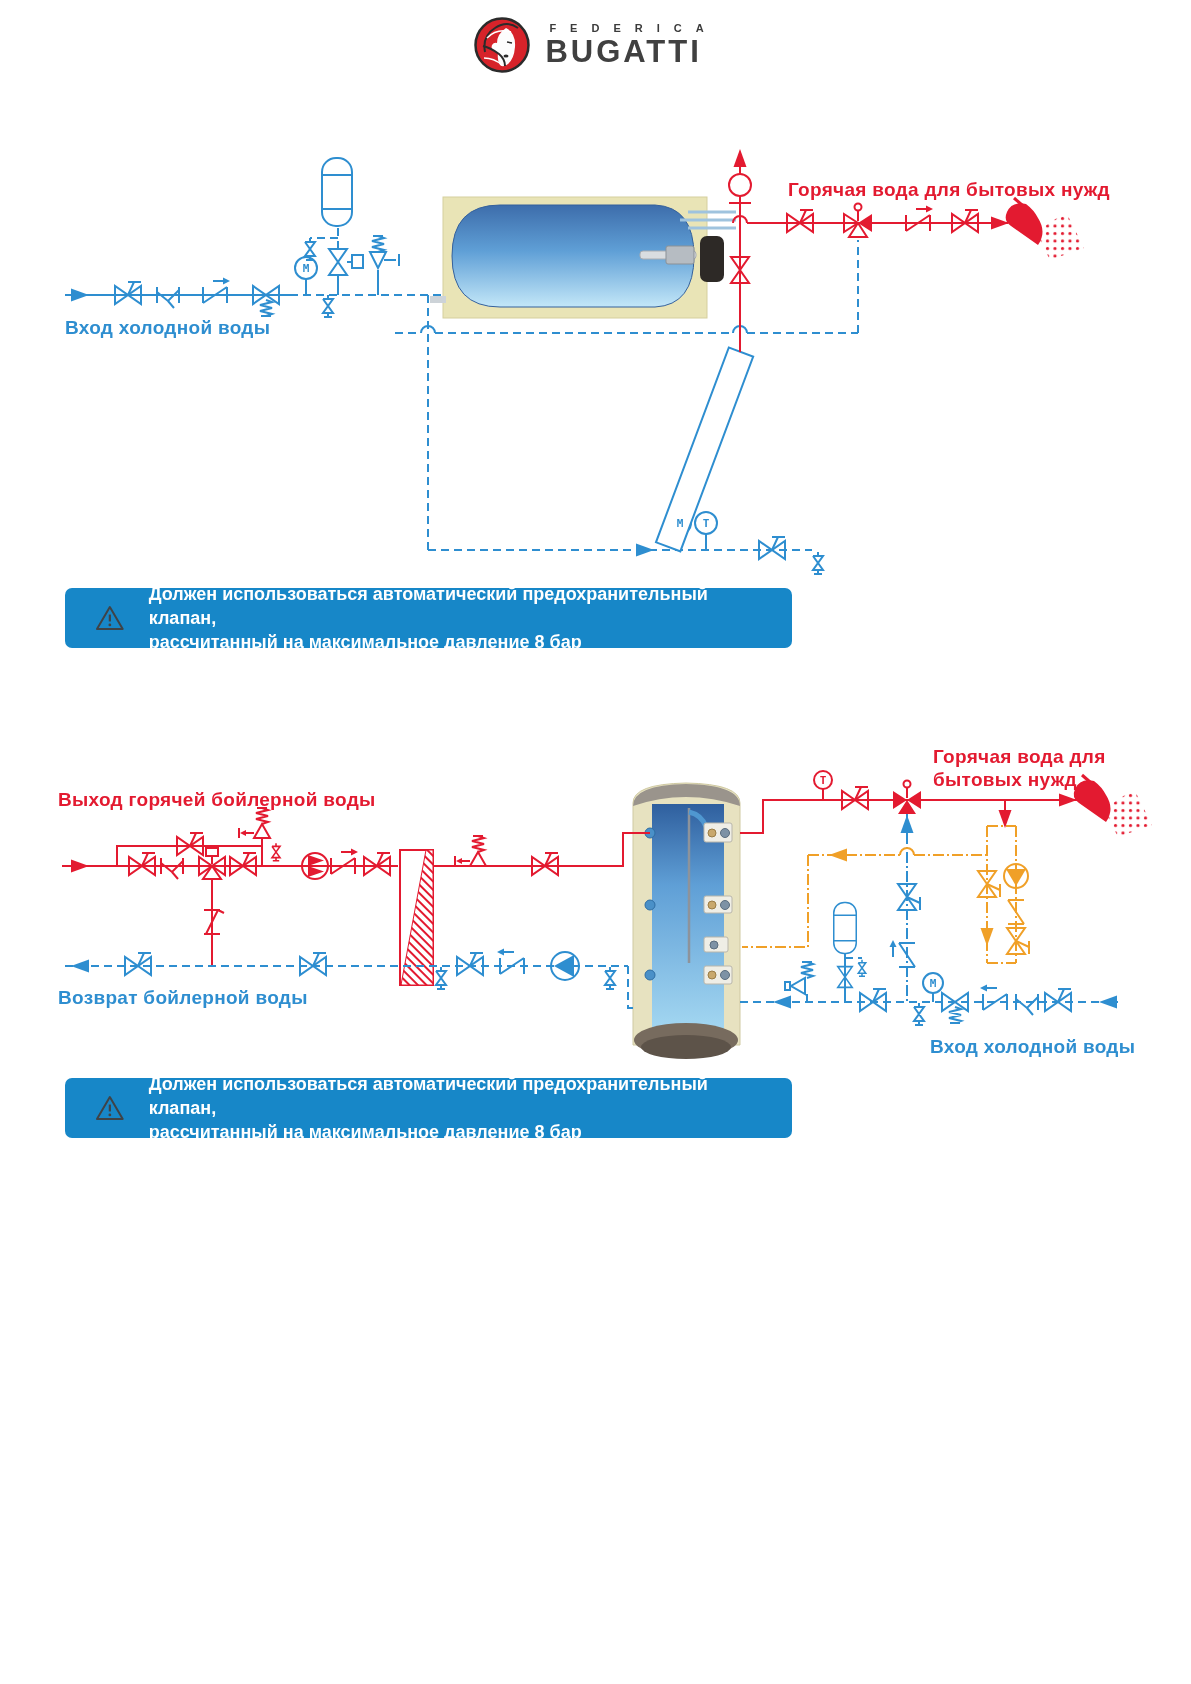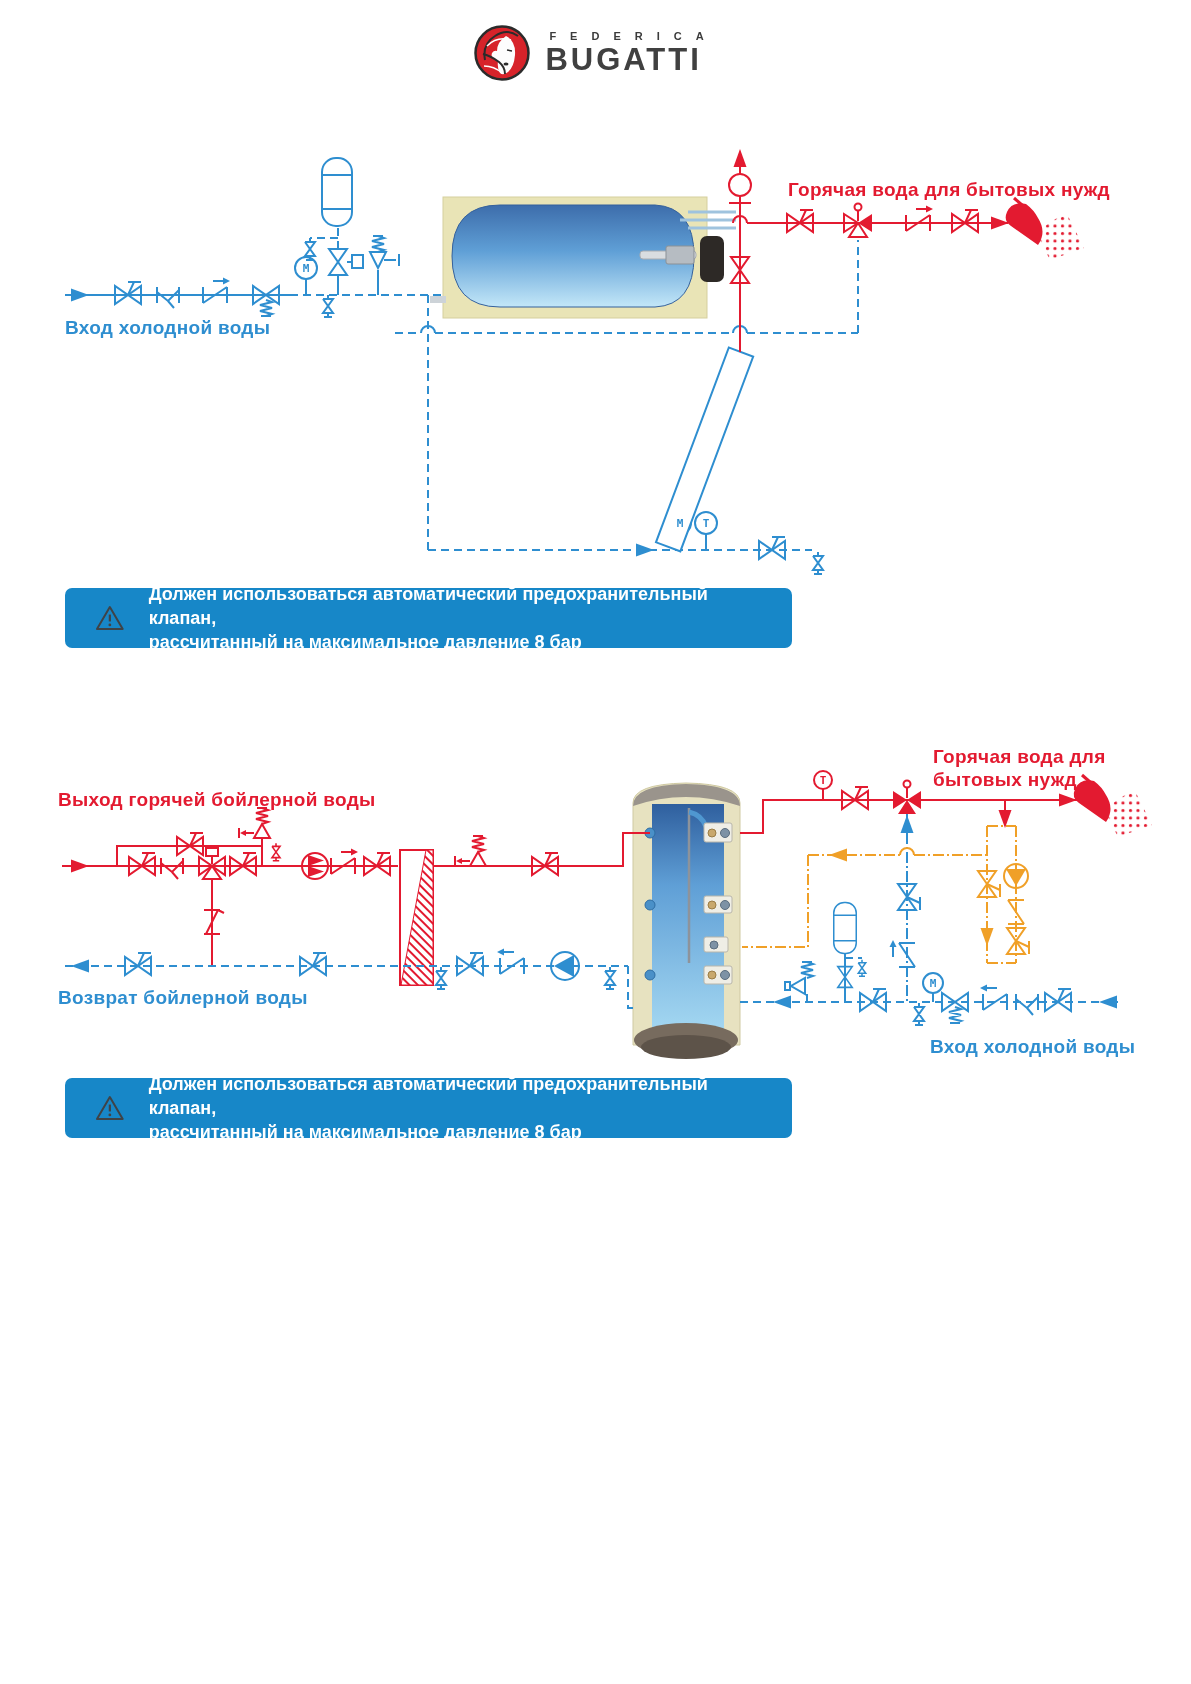--- a/index.html
+++ b/index.html
@@ -1,21 +1,21 @@
 <!DOCTYPE html>
 <html><head>
 <meta charset="utf-8">
 <style>
   html,body{margin:0;padding:0;}
   body{
     width:1191px;height:1684px;position:relative;background:#ffffff;
     font-family:"Liberation Sans",sans-serif;overflow:hidden;
   }
   
-  .logo{position:absolute;top:24px;left:0;right:0;display:flex;justify-content:center;align-items:center;gap:14px;}
+  .logo{position:absolute;top:16px;left:0;right:0;display:flex;justify-content:center;align-items:center;gap:14px;}
   .logo-text{display:flex;flex-direction:column;}
   .brand-top{font-size:11px;font-weight:bold;letter-spacing:14px;color:#3b3b3b;margin:0 0 2px 4px;}
   .brand-bottom{font-size:31px;font-weight:bold;letter-spacing:3px;color:#404040;line-height:1.02;}
   
   svg.scheme{position:absolute;left:0;top:0;}
   .pipe{fill:none;stroke-width:2;}
   .b{stroke:#2e8ed0;color:#2e8ed0;}
   .r{stroke:#e31a30;color:#e31a30;}
   .o{stroke:#f0a028;color:#f0a028;}
   .f{fill:currentColor;stroke:none;}

